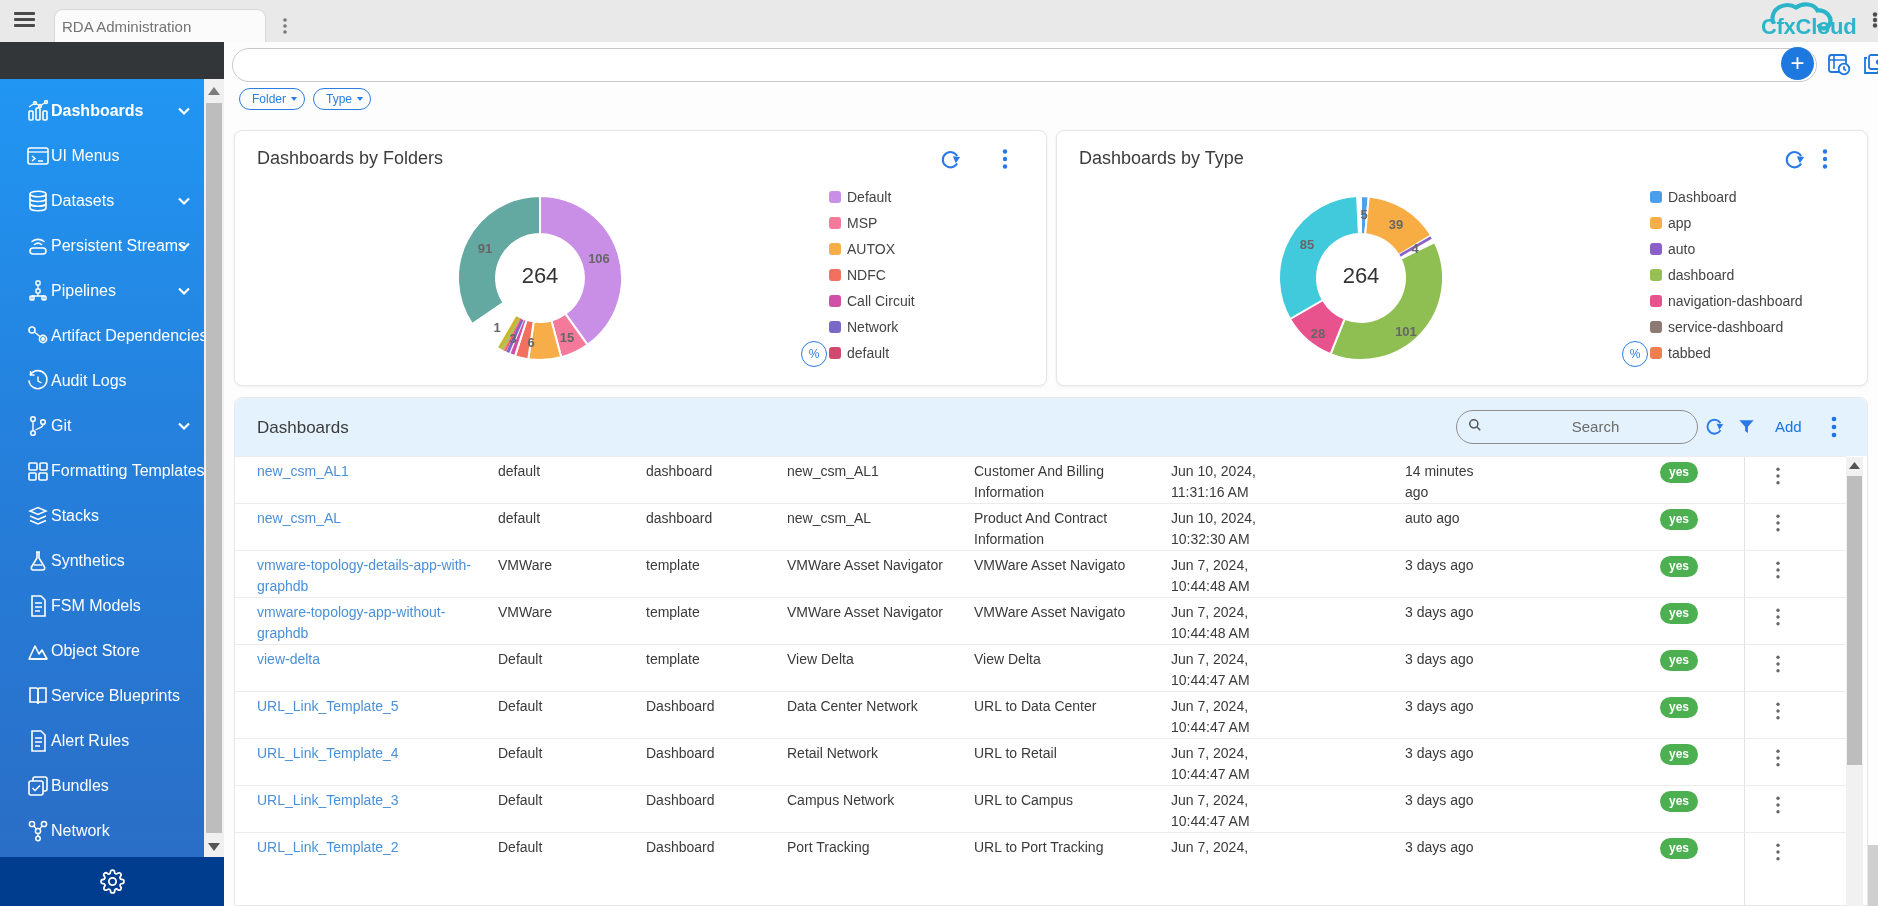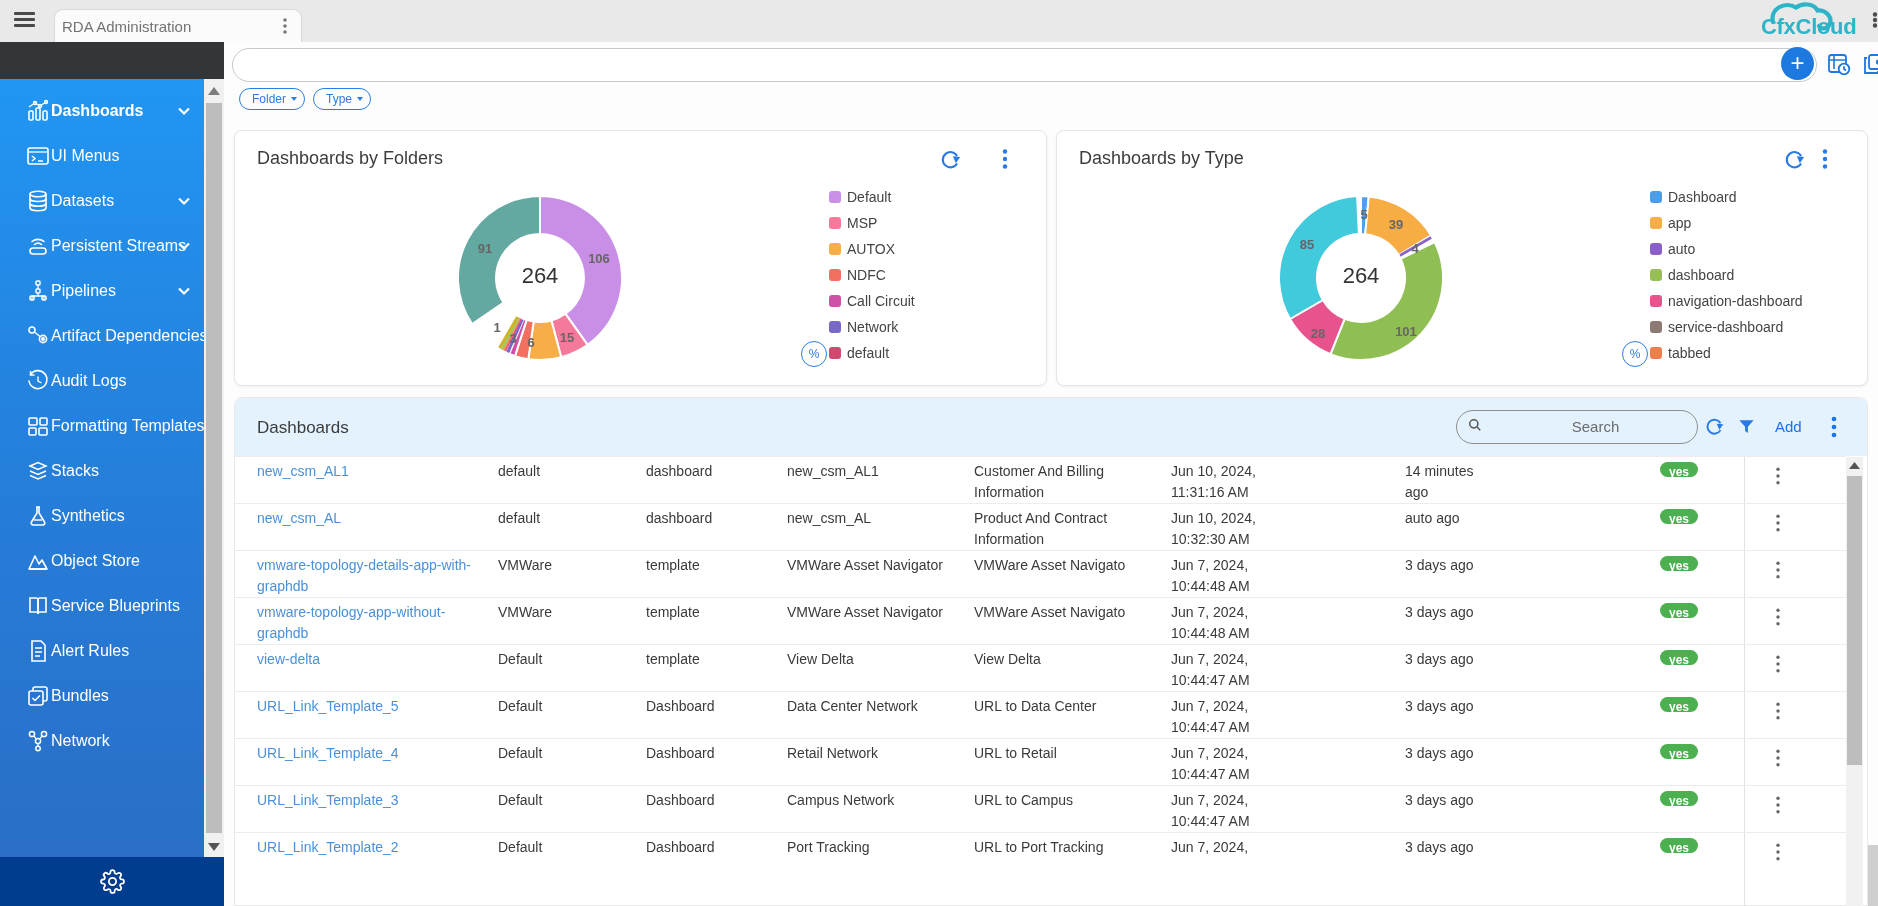--- a/index.html
+++ b/index.html
@@ -1,19 +1,19 @@
 <!DOCTYPE html>
 <html><head>
 <meta charset="utf-8">
 <style>
 * { margin:0; padding:0; box-sizing:border-box; }
 html,body { width:1878px; height:906px; overflow:hidden; font-family:"Liberation Sans", sans-serif; background:#fff; }
 .abs { position:absolute; }
 #topbar { position:absolute; left:0; top:0; width:1878px; height:42px; background:#e9e9e9; }
-#tab { position:absolute; left:54px; top:9px; width:248px; height:33px; background:#fbfbfb; border:1px solid #d8d8d8; border-bottom:none; border-radius:9px 9px 0 0; }
+#tab { position:absolute; left:54px; top:9px; width:212px; height:33px; background:#fbfbfb; border:1px solid #d8d8d8; border-bottom:none; border-radius:9px 9px 0 0; }
 #tab .ttl { position:absolute; left:7px; top:8px; font-size:15px; color:#737373; }
 #sidedark { position:absolute; left:0; top:42px; width:224px; height:37px; background:#333639; }
 #sidebar { position:absolute; left:0; top:79px; width:224px; height:778px; background:linear-gradient(180deg,#2196f3 0%, #2481dd 45%, #2a6ec7 100%); }
 #sidefoot { position:absolute; left:0; top:857px; width:224px; height:49px; background:#003d8f; }
 #menu { position:absolute; left:0; top:9px; width:204px; }
 .mitem { height:45px; display:flex; align-items:center; color:#fff; font-size:16px; position:relative; white-space:nowrap; }
 .mitem .mi { width:24px; height:24px; margin-left:13px; margin-right:14px; flex:none; }
 .mitem .chev { position:absolute; right:12px; top:15px; }
 #sscroll { position:absolute; left:204px; top:79px; width:20px; height:778px; background:#f0f0f0; }
 #sscroll .thumb { position:absolute; left:2px; top:24px; width:16px; height:730px; background:#bdbdbd; }
@@ -31,21 +31,21 @@
 #tablepanel { position:absolute; left:10px; top:355px; width:1634px; height:509px; background:#fff; border:1px solid #e8e8e8; border-radius:8px 8px 0 0; }
 #tphead { position:absolute; left:0; top:0; width:1632px; height:58px; background:#e3f2fd; border-radius:8px 8px 0 0; }
 #tphead .t { position:absolute; left:22px; top:20px; font-size:17px; color:#3c3c3c; }
 #tsearch { position:absolute; left:1221px; top:12px; width:242px; height:34px; border:1px solid #8f8f8f; border-radius:17px; background:transparent; color:#6b6b6b; font-size:15px; line-height:32px; padding-left:37px;text-align:center; }
 table { border-collapse:collapse; table-layout:fixed; position:absolute; left:0; top:58px; width:1611px; }
 th, td { vertical-align:top; padding:4px 8px 0 0; font-size:14px; font-weight:normal; text-align:left; color:#3a3a3a; line-height:21px; overflow:hidden; }
 th { color:#333; font-weight:bold; height:48px; }
 td { height:47px; }
 tr.r td { border-top:1px solid #ececec; }
 a.lnk { color:#4a90d9; text-decoration:none; }
-.yes { display:inline-block; width:38px; height:15px; background:#4caf50; border-radius:11px; color:#fff; font-size:12px; font-weight:bold; text-align:center; line-height:21px; }
+.yes { display:inline-block; width:38px; height:21px; background:#4caf50; border-radius:11px; color:#fff; font-size:12px; font-weight:bold; text-align:center; line-height:21px; }
 #vsep { position:absolute; left:1509px; top:58px; width:1px; height:451px; background:#e2e2e2; }
 #tscroll { position:absolute; left:1611px; top:59px; width:17px; height:450px; background:#f1f1f1; }
 #tscroll .thumb { position:absolute; left:1px; top:19px; width:15px; height:289px; background:#bdbdbd; }
 </style>
 </head>
 <body>
 
 <div id="topbar">
   <svg class="abs" style="left:14px;top:12px" width="22" height="17">
       <rect x="0" y="0" width="21" height="3" rx="1" fill="#4a4a4a"></rect>
@@ -147,20 +147,32 @@
 <div class="mitem">
         <span class="mi"><svg class="mi" viewBox="0 0 24 24" fill="none" stroke="#fff" stroke-width="1.6">
             <path d="M4.5 5.5 A9 9 0 1 1 3 12" stroke-linecap="round"></path>
             <path d="M4.5 2v4h4" stroke-width="1.4"></path>
             <path d="M12 7.5V12l3.5 2" stroke-width="1.4"></path>
           </svg></span>
         <span>Audit Logs</span>
       </div>
 <div class="mitem">
         <span class="mi"><svg class="mi" viewBox="0 0 24 24" fill="none" stroke="#fff" stroke-width="1.6">
+            <circle cx="7" cy="5" r="2.3"></circle>
+            <circle cx="7" cy="19" r="2.3"></circle>
+            <circle cx="17" cy="8" r="2.3"></circle>
+            <path d="M7 7.3v9.4M17 10.3c0 4-5 3.5-7.5 5.7" stroke-width="1.4"></path>
+          </svg></span>
+        <span>Git</span>
+        <svg class="chev" width="16" height="16" viewBox="0 0 16 16" fill="none" stroke="#fff" stroke-width="2.2">
+          <path d="M3 5.5 L8 10.5 L13 5.5"></path>
+        </svg>
+      </div>
+<div class="mitem">
+        <span class="mi"><svg class="mi" viewBox="0 0 24 24" fill="none" stroke="#fff" stroke-width="1.6">
             <rect x="3" y="4" width="8" height="7" rx="1"></rect>
             <rect x="14" y="4" width="7" height="7" rx="1"></rect>
             <rect x="3" y="14" width="7" height="7" rx="1"></rect>
             <rect x="13" y="14" width="8" height="7" rx="1"></rect>
           </svg></span>
         <span>Formatting Templates</span>
       </div>
 <div class="mitem">
         <span class="mi"><svg class="mi" viewBox="0 0 24 24" fill="none" stroke="#fff" stroke-width="1.5">
             <path d="M4 7l8-3.5L20 7l-8 3.5Z"></path>
@@ -168,20 +180,27 @@
             <path d="M4 16.5l8 3.5 8-3.5"></path>
           </svg></span>
         <span>Stacks</span>
       </div>
 <div class="mitem">
         <span class="mi"><svg class="mi" viewBox="0 0 24 24" fill="none" stroke="#fff" stroke-width="1.6">
             <path d="M10 3h4M11 3v6l-5.5 9a2 2 0 0 0 1.7 3h9.6a2 2 0 0 0 1.7-3L13 9V3"></path>
             <path d="M8 16h8" stroke-width="1.4"></path>
           </svg></span>
         <span>Synthetics</span>
+      </div>
+<div class="mitem">
+        <span class="mi"><svg class="mi" viewBox="0 0 24 24" fill="none" stroke="#fff" stroke-width="1.6">
+            <path d="M6 2h9l4 4v16H6Z"></path>
+            <path d="M9 9h7M9 13h7M9 17h5" stroke-width="1.3"></path>
+          </svg></span>
+        <span>FSM Models</span>
       </div>
 <div class="mitem">
         <span class="mi"><svg class="mi" viewBox="0 0 24 24" fill="none" stroke="#fff" stroke-width="1.6">
             <path d="M3 20 L9 7l4 8 3-4 5 9Z" stroke-linejoin="round"></path>
             <path d="M3 20h18"></path>
           </svg></span>
         <span>Object Store</span>
       </div>
 <div class="mitem">
         <span class="mi"><svg class="mi" viewBox="0 0 24 24" fill="none" stroke="#fff" stroke-width="1.6">

